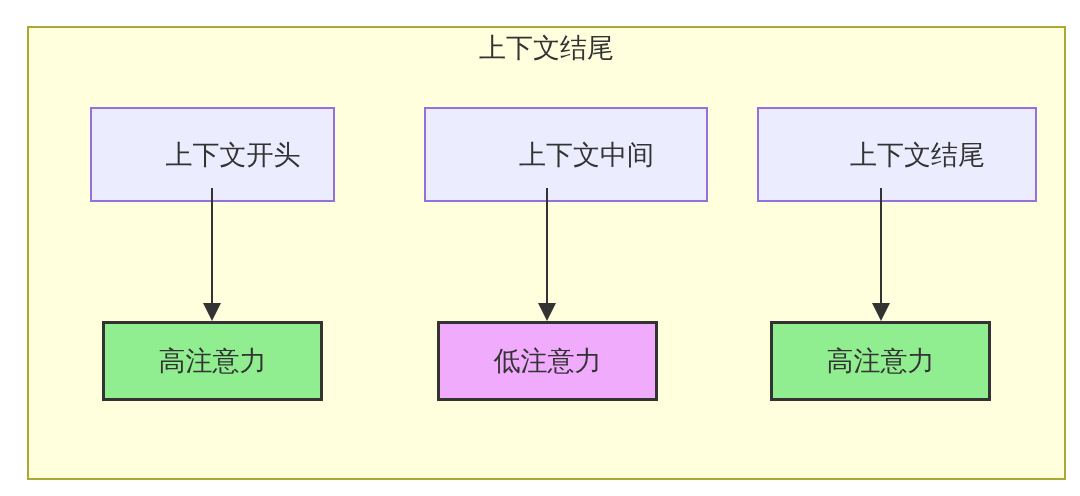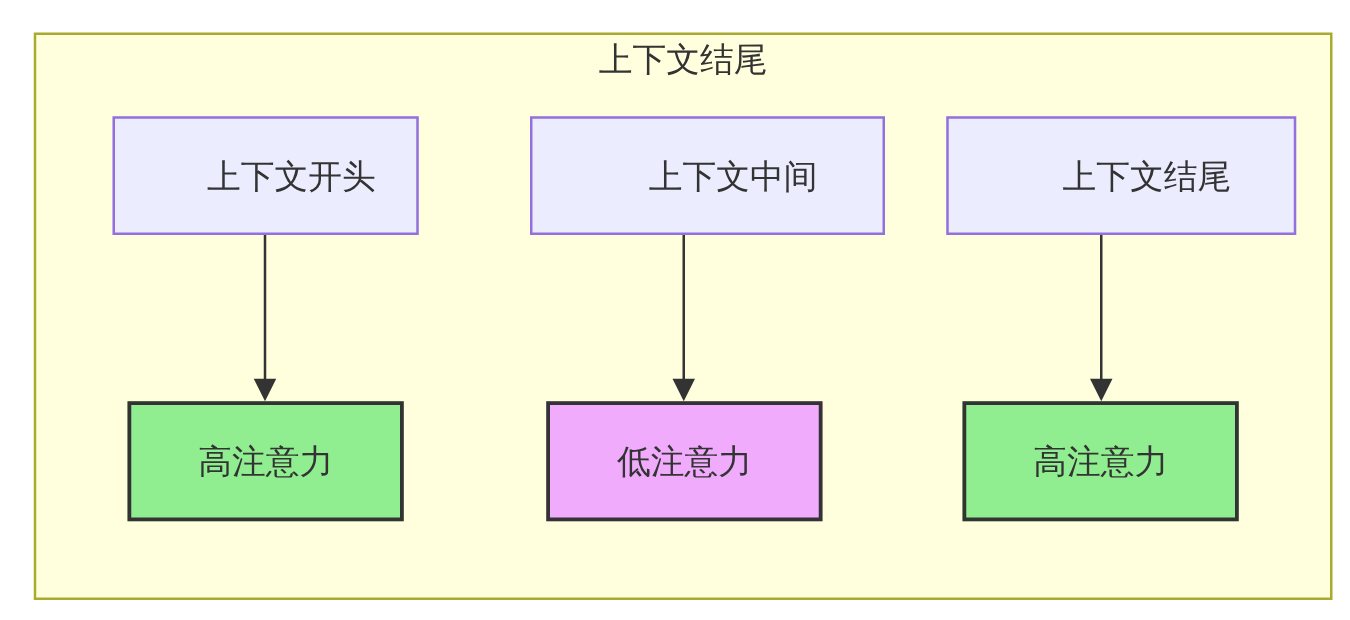--- a/index.html
+++ b/index.html
@@ -35,28 +35,28 @@
     align-items: center;
     justify-content: center;
     box-sizing: border-box;
     font-size: 27px;
     color: #333333;
     text-align: center;
   }
   .node-source {
     background: #ececff;
     border: 2px solid #9370db;
-    top: 93px;
+    top: 107px;
     height: 95px;
     padding-left: 41px;
   }
   .node-target {
     border: 3px solid #333333;
     top: 321px;
-    height: 96px;
+    height: 80px;
     width: 221px;
   }
   .fill-high { background: #90ee90; }
   .fill-low  { background: #f0abfc; }
   .arrow {
     position: absolute;
     top: 188px;
     width: 18px;
     height: 133px;
   }

